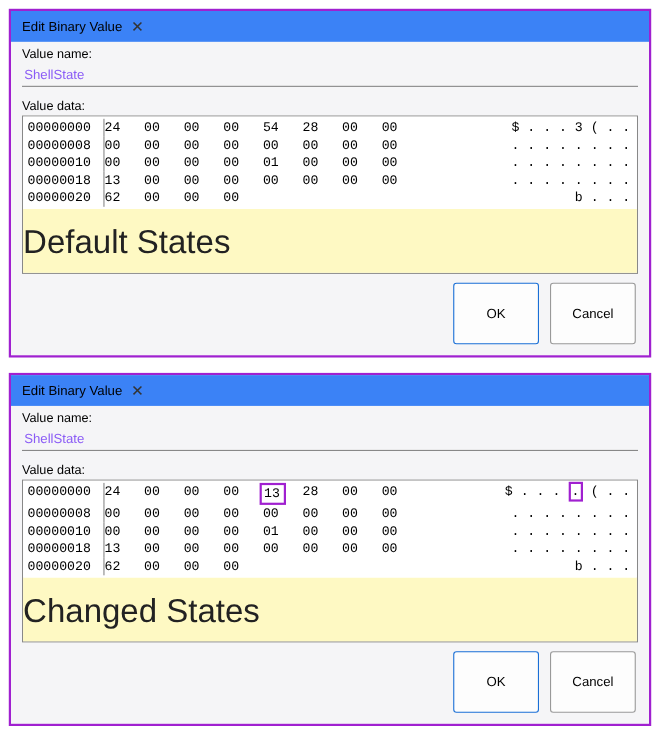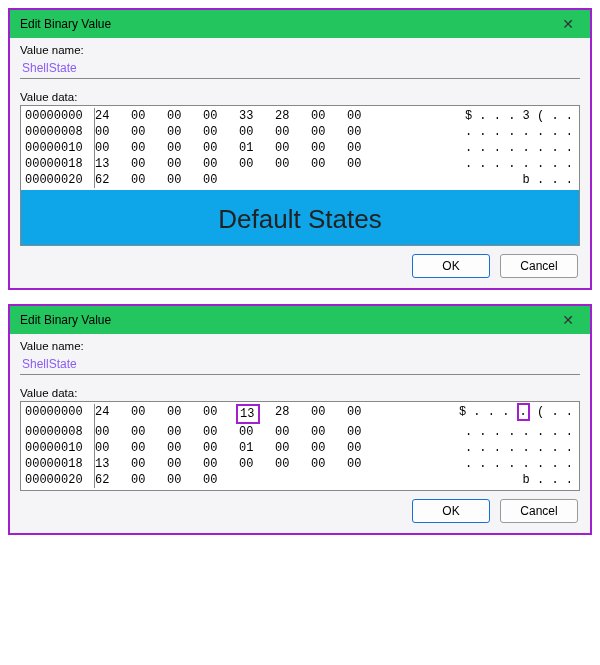--- a/index.html
+++ b/index.html
@@ -15,23 +15,23 @@
   .dialog {
     border: 2px solid #a020d0;
     background: #f5f5f7;
     padding: 0;
     margin-bottom: 14px;
     width: 584px;
   }
   .titlebar {
     display: flex;
     align-items: center;
-    justify-content: space-between;
+    justify-content: flex-start;
     padding: 4px 8px 4px 10px;
-    background: #22c55e;
+    background: #3b82f6;
   }
   .titlebar .title {
     font-size: 12px;
   }
   .close-x {
     font-family: Arial, sans-serif;
     font-size: 14px;
     color: #333;
     padding: 2px 8px;
     cursor: default;
@@ -83,39 +83,38 @@
     border: 2px solid #a020d0;
     display: inline-block;
     padding: 0 4px 0 2px;
     margin-left: -3px;
   }
   .ascii-hl {
     border: 2px solid #a020d0;
     padding: 0 1px;
   }
   .overlay-caption {
-    text-align: center;
-    font-size: 26px;
+    font-size: 30px;
     color: #222;
     padding: 18px 0 24px 0;
     font-weight: 400;
-    background: #0ea5e9;
+    background: #fef9c3;
     margin: 0 10px 4px 10px;
     border-left: 1px solid #888;
     border-right: none;
   }
   .button-row {
     display: flex;
     justify-content: flex-end;
     gap: 10px;
     padding: 8px 12px 10px 0;
   }
   .btn {
     min-width: 78px;
-    padding: 4px 14px;
+    padding: 20px 14px;
     font-size: 12px;
     background: #fdfdfd;
     border: 1px solid #999;
     border-radius: 3px;
     text-align: center;
     cursor: default;
   }
   .btn.primary {
     border: 1.5px solid #1a6fd6;
   }
@@ -150,21 +149,21 @@
   <div class="section-label">Value data:</div>
 
   <div class="hexwrap">
     <div class="hexgrid" id="grid0">
         <div class="hexrow">
           <div class="col-offset">00000000</div>
           <div class="col-hex">24</div>
           <div class="col-hex">00</div>
           <div class="col-hex">00</div>
           <div class="col-hex">00</div>
-          <div class="col-hex">33</div>
+          <div class="col-hex">54</div>
           <div class="col-hex">28</div>
           <div class="col-hex">00</div>
           <div class="col-hex">00</div>
           <div class="col-ascii">$ . . . 3 ( . .</div>
         </div>
         <div class="hexrow">
           <div class="col-offset">00000008</div>
           <div class="col-hex">00</div>
           <div class="col-hex">00</div>
           <div class="col-hex">00</div>
@@ -286,19 +285,20 @@
           <div class="col-hex">00</div>
           <div class="col-hex">00</div>
           <div class="col-hex">00</div>
           <div class="col-hex"></div>
           <div class="col-hex"></div>
           <div class="col-hex"></div>
           <div class="col-hex"></div>
           <div class="col-ascii">b . . .</div>
         </div>
       </div>
+    <div class="overlay-caption">Changed States</div>
   </div>
 
   <div class="button-row">
     <div class="btn primary">OK</div>
     <div class="btn">Cancel</div>
   </div>
 </div>
 
 </body></html>

